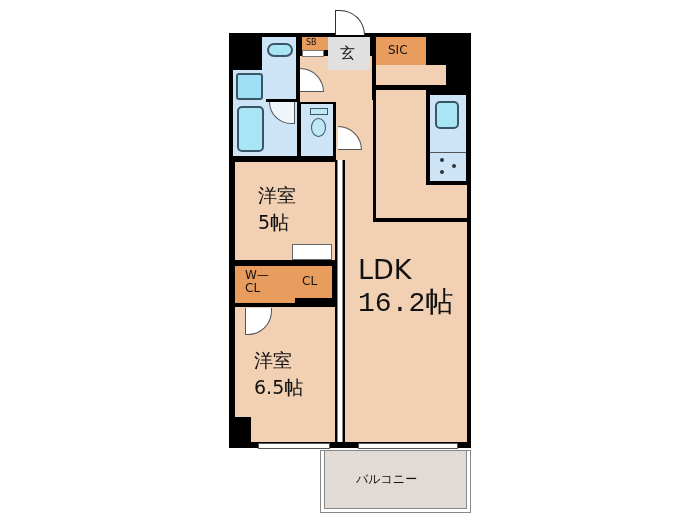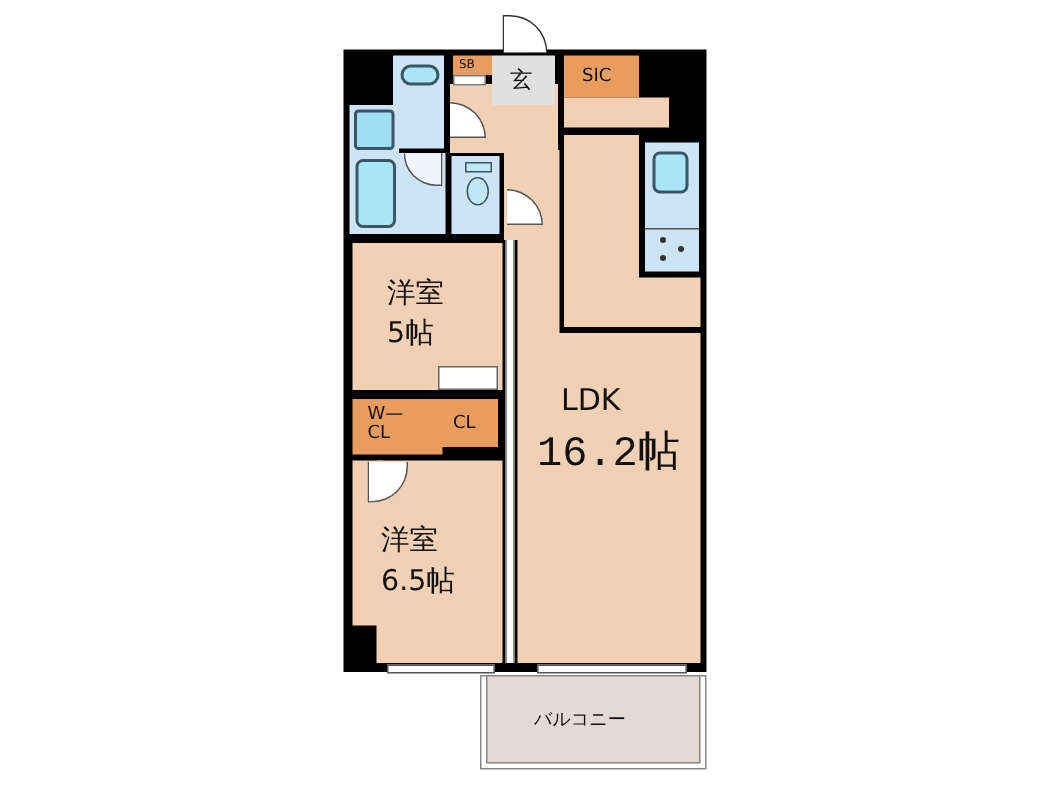--- a/index.html
+++ b/index.html
@@ -58,21 +58,21 @@
 <div class="abs fixture" style="left:435px;top:101px;width:24px;height:28px;"></div>
 <div class="abs" style="left:430px;top:152px;width:36px;height:29px;border-top:1px solid #555;">
   <span class="abs" style="left:10px;top:5px;width:4px;height:4px;border-radius:50%;background:#333;"></span>
   <span class="abs" style="left:22px;top:11px;width:4px;height:4px;border-radius:50%;background:#333;"></span>
   <span class="abs" style="left:10px;top:17px;width:4px;height:4px;border-radius:50%;background:#333;"></span>
 </div>
 <div class="abs floor" style="left:426px;top:185px;width:41px;height:33px;"></div>
 
 <div class="abs floor" style="left:345px;top:222px;width:122px;height:220px;"></div>
 <div class="abs floor" style="left:345px;top:160px;width:28px;height:62px;"></div>
-<div class="label" style="font-size:20px;left:374px;top:255px;">LDK</div>
+<div class="label" style="font-size:27px;left:358px;top:255px;">LDK</div>
 <div class="label" style="font-size:28px;left:358px;top:288px;font-family:Liberation Mono, monospace;">16.2帖</div>
 
 <div class="abs floor" style="left:235px;top:162px;width:100px;height:98px;"></div>
 <div class="label" style="font-size:19px;left:258px;top:185px;">洋室</div>
 <div class="label" style="font-size:19px;left:258px;top:212px;">5帖</div>
 <div class="abs" style="left:292px;top:244px;width:40px;height:16px;background:#fff;border:1px solid #666;"></div>
 
 <div class="abs storage" style="left:235px;top:266px;width:60px;height:37px;">
   <span class="label" style="font-size:12px;left:10px;top:3px;">W—
 CL</span>

